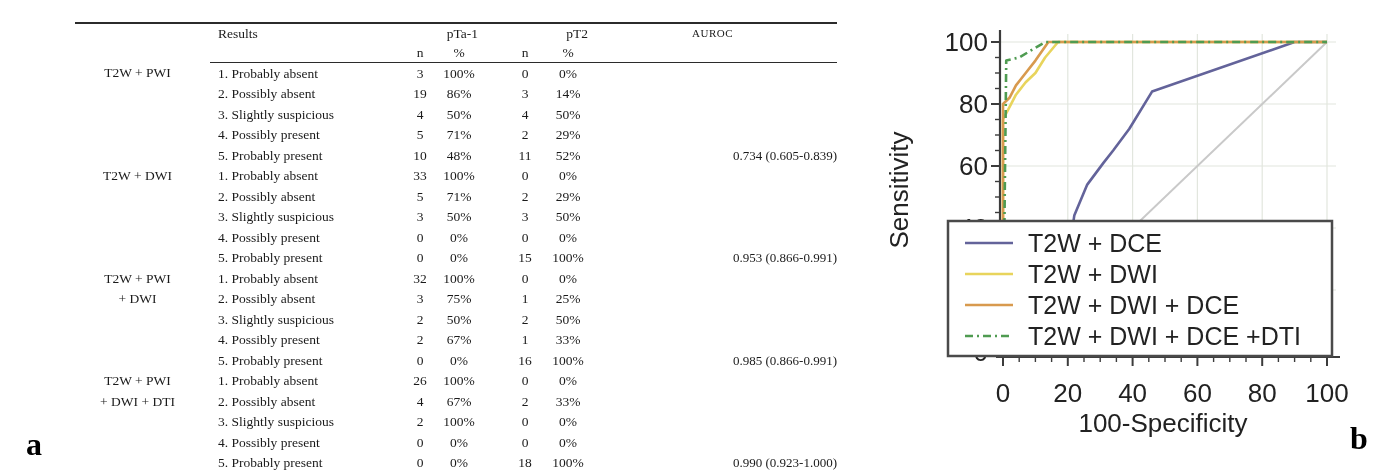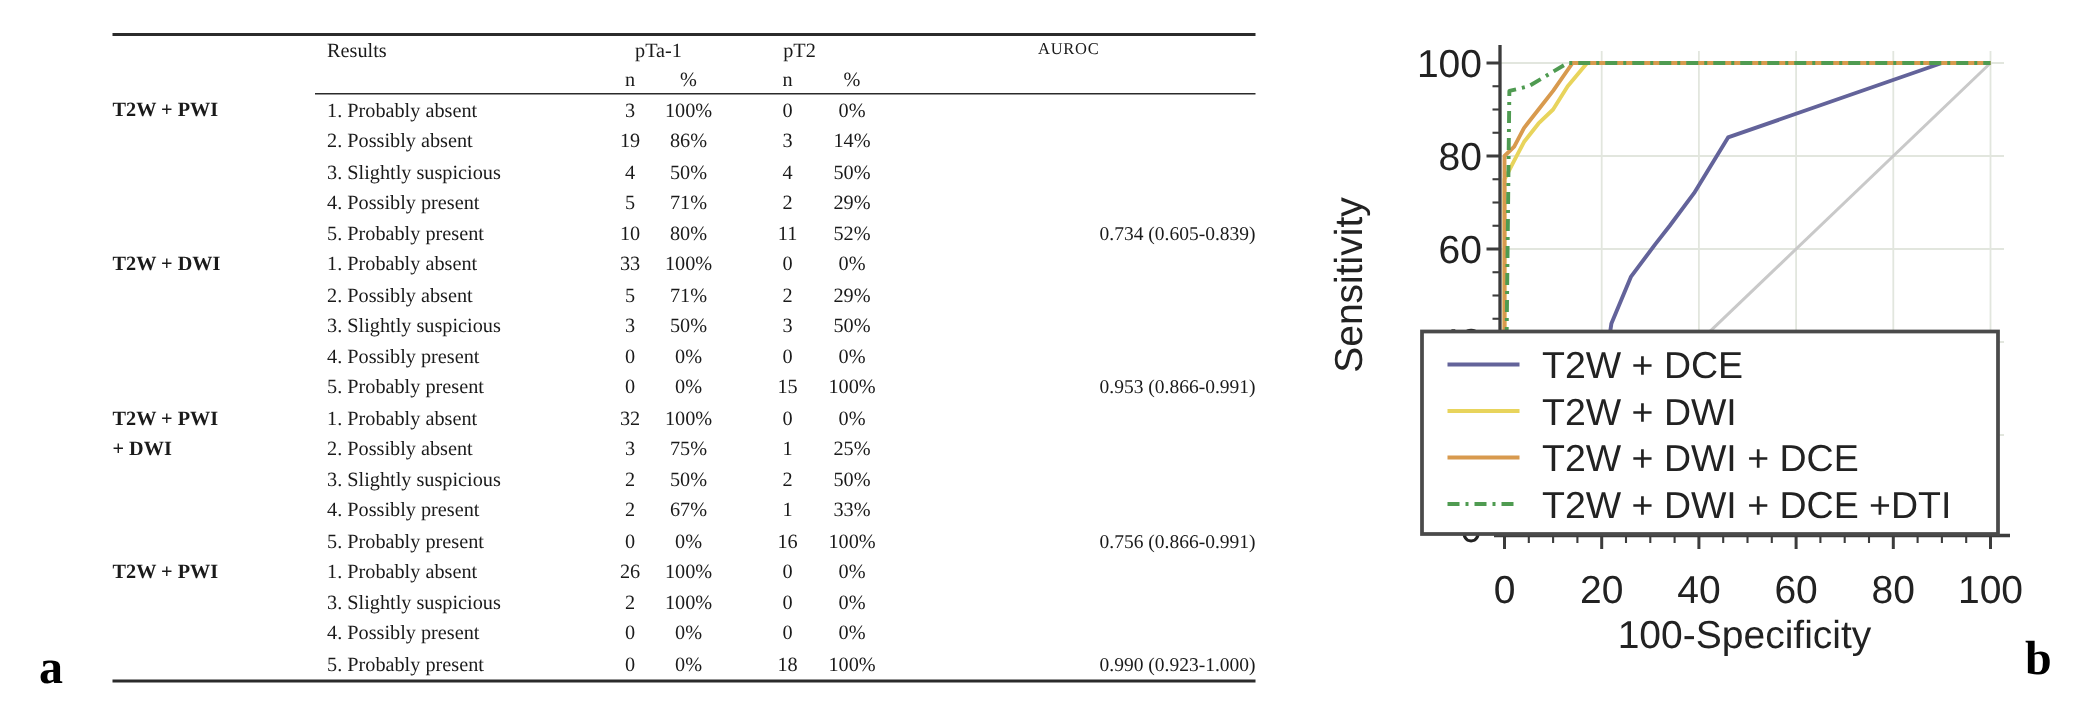--- a/index.html
+++ b/index.html
@@ -8,29 +8,29 @@
     font-family:"Liberation Serif", serif;color:#1a1a1a;
   }
   
   .rtable{
     position:absolute;left:75px;top:22px;width:762px;
     border-collapse:collapse;table-layout:fixed;
     border-top:2px solid #2b2b2b;border-bottom:2px solid #2b2b2b;
     font-size:13.5px;line-height:1;
   }
   .rtable th,.rtable td{padding:0;height:20.5px;vertical-align:middle;font-weight:normal;white-space:nowrap;}
-  .rtable .c-label{text-align:left;padding-right:10px;font-weight:bold;}
+  .rtable .c-label{text-align:center;padding-right:10px;font-weight:normal;}
   .rtable .c-results{text-align:left;padding-left:8px;}
   .rtable .c-num{text-align:center;}
   .rtable .c-n2{padding-left:24px;}
   .rtable .c-auroc{text-align:right;font-size:13px;}
   .rtable thead .h1 th{height:19px;}
   .rtable thead .h2 th{height:19px;border-bottom:1.5px solid #2b2b2b;}
   .rtable thead .h2 th.noline{border-bottom:none;}
-  .rtable .c-group{text-align:center;}
+  .rtable .c-group{text-align:right;}
   .rtable .c-auroc-h{font-size:11px;letter-spacing:0.5px;}
   
   .panel-letter{position:absolute;font-weight:bold;font-size:32px;color:#000;}
   .letter-a{left:26px;top:426px;}
   .letter-b{left:1350px;top:420px;}
   
   .chart-svg{position:absolute;left:0;top:0;width:1394px;height:472px;}
   .chart-svg text{font-family:"Liberation Sans", sans-serif;fill:#222;}
 </style>
 </head>
@@ -100,21 +100,21 @@
           <td class="c-num">5</td>
           <td class="c-num">71%</td>
           <td class="c-num c-n2">2</td>
           <td class="c-num">29%</td>
           <td class="c-auroc"></td>
         </tr>
         <tr>
           <td class="c-label"></td>
           <td class="c-results">5. Probably present</td>
           <td class="c-num">10</td>
-          <td class="c-num">80%</td>
+          <td class="c-num">48%</td>
           <td class="c-num c-n2">11</td>
           <td class="c-num">52%</td>
           <td class="c-auroc">0.734 (0.605-0.839)</td>
         </tr>
         <tr>
           <td class="c-label">T2W + DWI</td>
           <td class="c-results">1. Probably absent</td>
           <td class="c-num">33</td>
           <td class="c-num">100%</td>
           <td class="c-num c-n2">0</td>
@@ -193,29 +193,38 @@
           <td class="c-num">33%</td>
           <td class="c-auroc"></td>
         </tr>
         <tr>
           <td class="c-label"></td>
           <td class="c-results">5. Probably present</td>
           <td class="c-num">0</td>
           <td class="c-num">0%</td>
           <td class="c-num c-n2">16</td>
           <td class="c-num">100%</td>
-          <td class="c-auroc">0.756 (0.866-0.991)</td>
+          <td class="c-auroc">0.985 (0.866-0.991)</td>
         </tr>
         <tr>
           <td class="c-label">T2W + PWI</td>
           <td class="c-results">1. Probably absent</td>
           <td class="c-num">26</td>
           <td class="c-num">100%</td>
           <td class="c-num c-n2">0</td>
           <td class="c-num">0%</td>
+          <td class="c-auroc"></td>
+        </tr>
+        <tr>
+          <td class="c-label">+ DWI + DTI</td>
+          <td class="c-results">2. Possibly absent</td>
+          <td class="c-num">4</td>
+          <td class="c-num">67%</td>
+          <td class="c-num c-n2">2</td>
+          <td class="c-num">33%</td>
           <td class="c-auroc"></td>
         </tr>
         <tr>
           <td class="c-label"></td>
           <td class="c-results">3. Slightly suspicious</td>
           <td class="c-num">2</td>
           <td class="c-num">100%</td>
           <td class="c-num c-n2">0</td>
           <td class="c-num">0%</td>
           <td class="c-auroc"></td>

